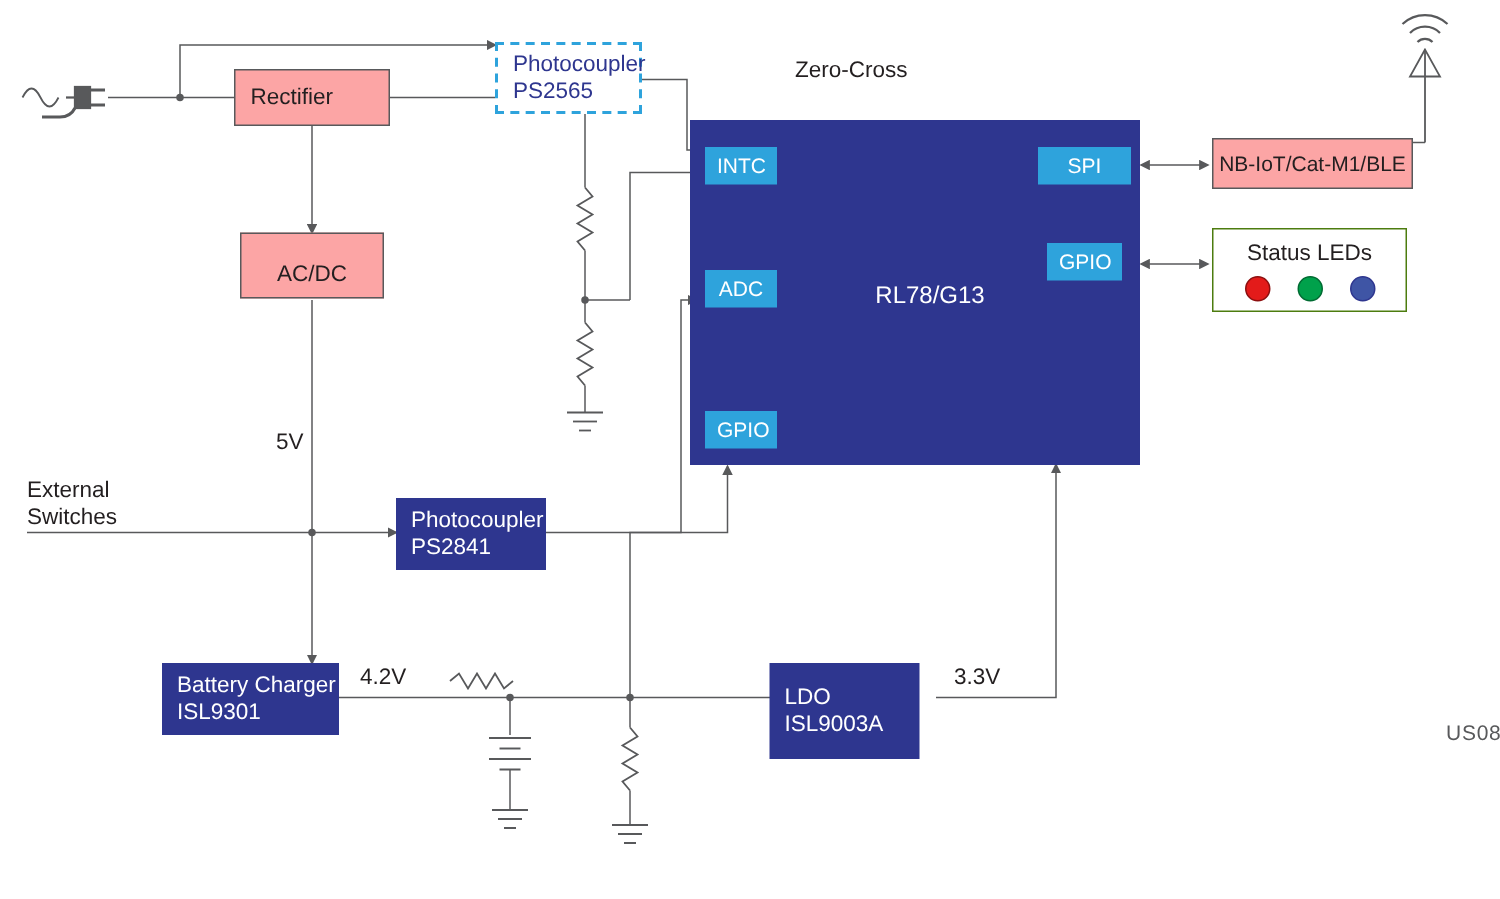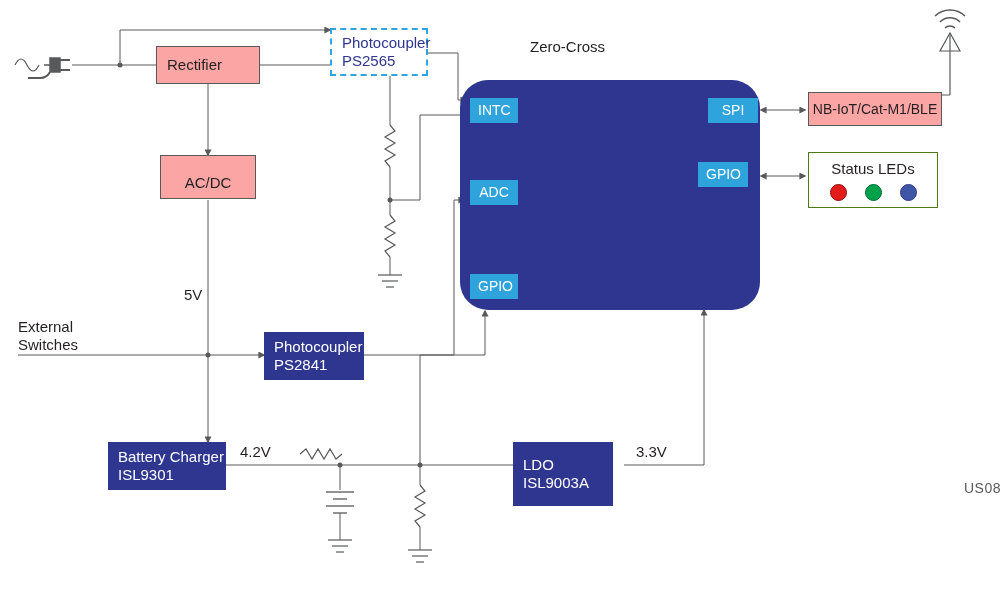--- a/index.html
+++ b/index.html
@@ -188,27 +188,28 @@
 <div class="block dark" style="left:108px; top:442px; width:118px; height:48px;">
   <span class="line">Battery Charger</span>
   <span class="line">ISL9301</span>
 </div>
 
 <div class="block dark" style="left:513px; top:442px; width:100px; height:64px;">
   <span class="line">LDO</span>
   <span class="line">ISL9003A</span>
 </div>
 
-<div class="block dark" style="left:460px; top:80px; width:300px; height:230px; padding:0;border-radius:28px;">
+<div class="block dark" style="left:460px; top:80px; width:300px; height:230px; padding:0;">
   <div class="chip" style="left:10px; top:18px; width:48px;">INTC</div>
   <div class="chip" style="left:10px; top:100px; width:48px;">ADC</div>
   <div class="chip" style="left:10px; top:194px; width:48px;">GPIO</div>
-  <div class="chip" style="left:248px; top:18px; width:50px;">SPI</div>
+  <div class="chip" style="left:232px; top:18px; width:62px;">SPI</div>
   <div class="chip" style="left:238px; top:82px; width:50px;">GPIO</div>
   <div class="mcu-label" style="left:100px; top:108px; width:120px;">
+    <div>RL78/G13</div>
   </div>
 </div>
 
 <div class="block gray" style="left:808px; top:92px; width:134px; height:34px; font-size:14px; align-items:center;">
   <span class="line">NB-IoT/Cat-M1/BLE</span>
 </div>
 
 <div class="block white" style="left:808px; top:152px; width:130px; height:56px; align-items:center;">
   <span class="line" style="margin-bottom:6px;">Status LEDs</span>
   <div style="display:flex; gap:18px;">

